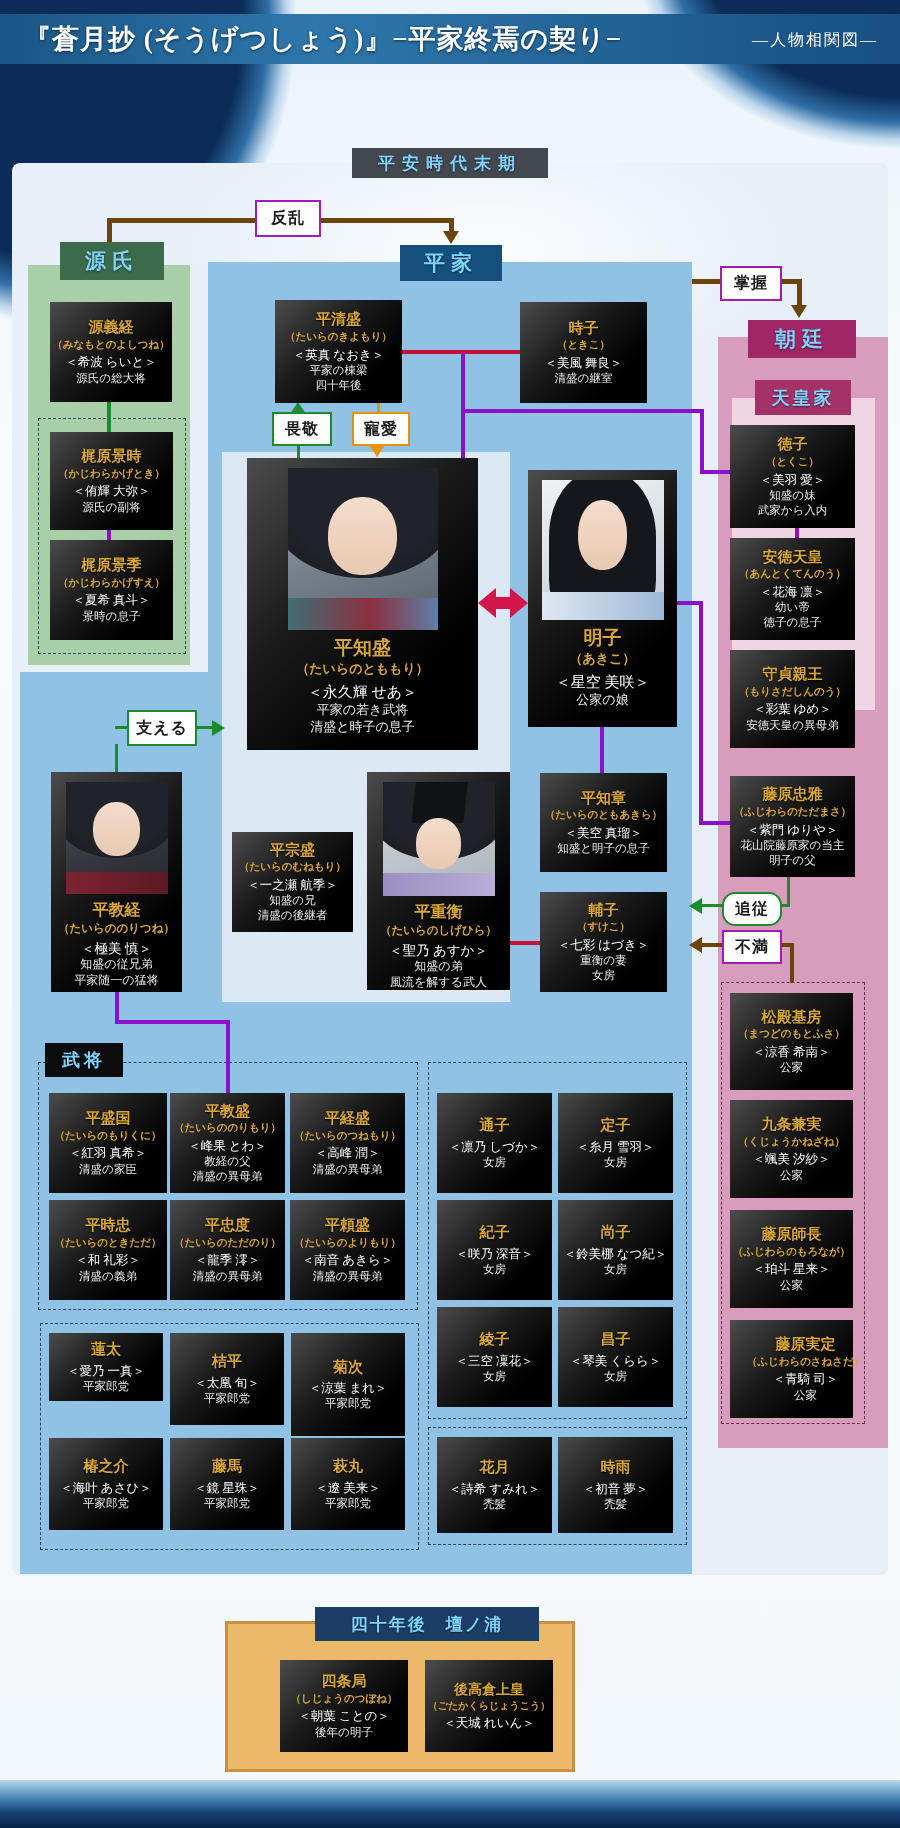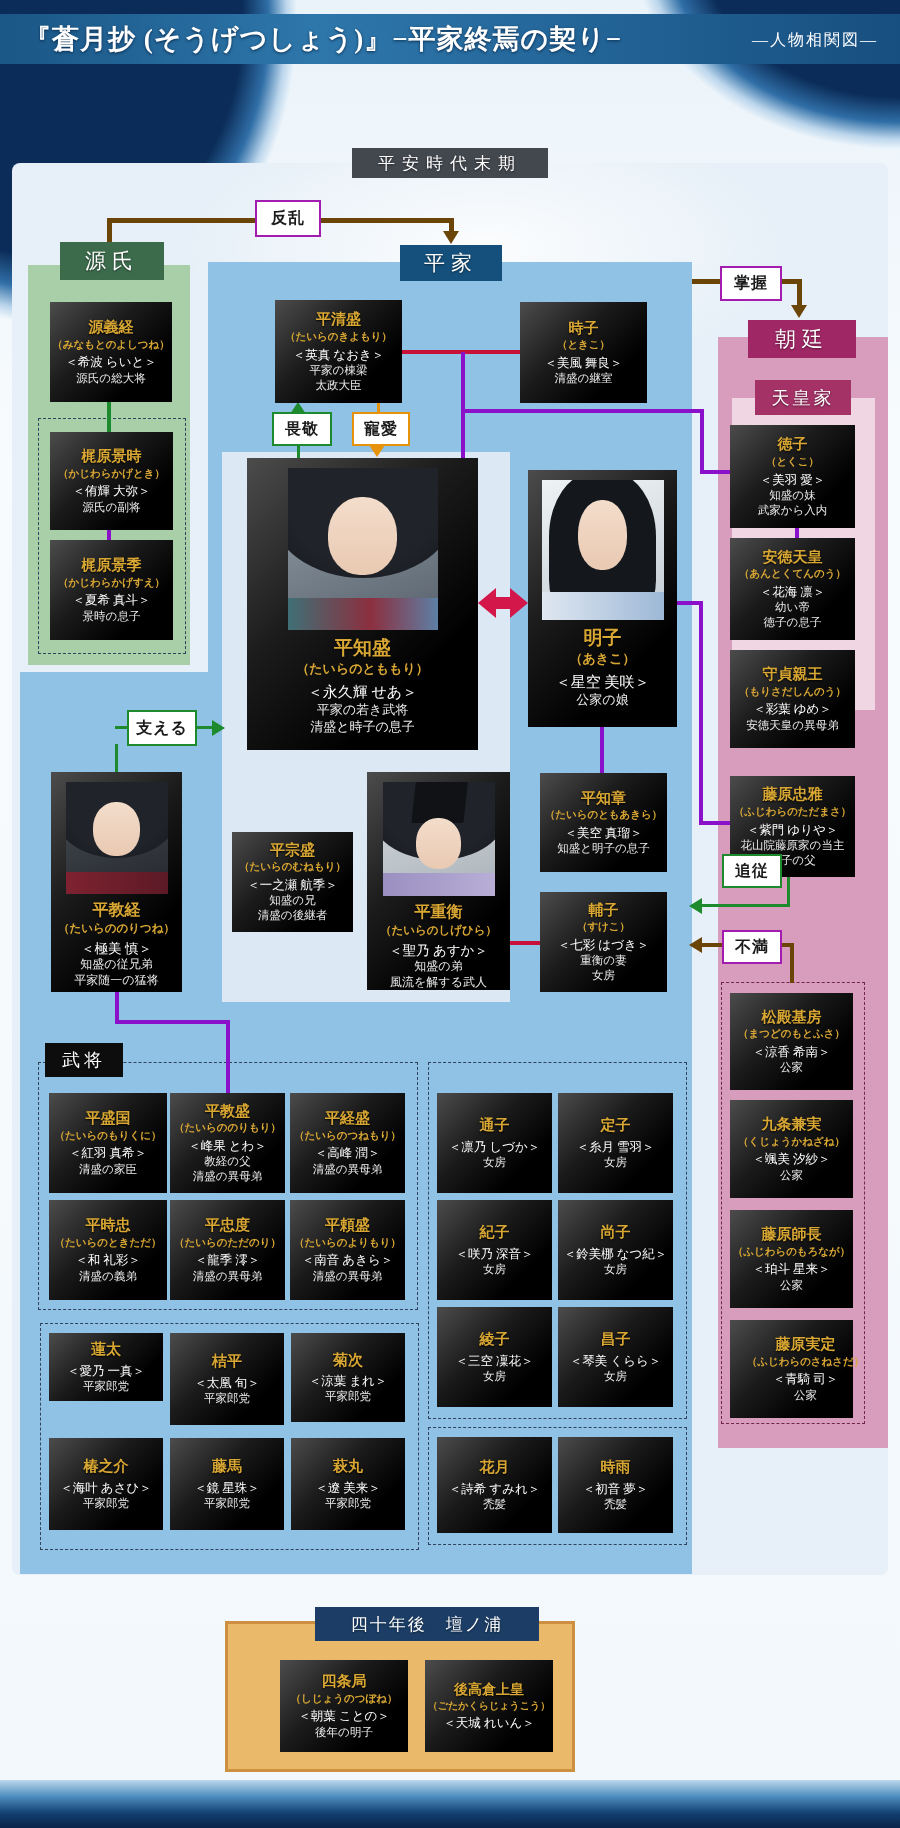--- a/index.html
+++ b/index.html
@@ -28,22 +28,22 @@
   .bluetop{left:208px;top:262px;width:484px;height:412px;background:#8fc2e4;z-index:2;}
   .bluemain{left:20px;top:672px;width:672px;height:902px;background:#8fc2e4;z-index:2;}
   .greenp{left:28px;top:265px;width:162px;height:400px;background:#a9cfa9;z-index:2;}
   .pinkp{left:718px;top:337px;width:170px;height:1111px;background:#d89cbc;z-index:2;}
   .innerlight{left:222px;top:452px;width:288px;height:550px;background:#dce9f4;z-index:3;}
   .innerpink{left:732px;top:398px;width:143px;height:312px;background:#f0d6e2;z-index:3;}
   .dannoura{left:225px;top:1621px;width:350px;height:151px;background:#eab96a;border:3px solid #cd9040;box-sizing:border-box;z-index:2;}
   .bottomband{left:0;top:1780px;width:900px;height:48px;z-index:1;
       background:linear-gradient(180deg,#bcd8ec,#4c8cbe 35%,#123e70 70%,#0a2448);}
   
-  .hdr{position:absolute;display:flex;align-items:center;justify-content:center;color:#ffffff;
-       font-weight:normal;z-index:11;text-shadow:0 1px 2px rgba(0,0,0,.5);}
+  .hdr{position:absolute;display:flex;align-items:center;justify-content:center;color:#7dd3fc;
+       font-weight:bold;z-index:11;text-shadow:0 1px 2px rgba(0,0,0,.5);}
   
   .dash{position:absolute;border:1px dashed #31435c;z-index:4;}
   .dashp{border-color:#6e2748;}
   
   .ln{position:absolute;z-index:6;}
   .arr{position:absolute;width:0;height:0;z-index:6;}
   .rel{position:absolute;background:#fff;border:2px solid #a21caf;display:flex;align-items:center;
        justify-content:center;font-size:16px;color:#1a1a1a;z-index:12;font-weight:600;letter-spacing:1px;}
   
   .card{position:absolute;background:linear-gradient(135deg,#4c4c4c 0%,#1b1b1b 40%,#000 75%);
@@ -163,21 +163,21 @@
   <div class="arr" style="left:689px;top:937px;border-top:8px solid transparent;border-bottom:8px solid transparent;border-right:13px solid #6b4408;"></div>
 
   <div class="ln" style="left:107px;top:400px;width:4px;height:32px;background:#1d8a2e;"></div>
   <div class="ln" style="left:107px;top:528px;width:4px;height:12px;background:#8a10ca;"></div>
 
   <div class="rel" style="left:255px;top:200px;width:62px;height:33px;">反乱</div>
   <div class="rel" style="left:720px;top:266px;width:58px;height:31px;">掌握</div>
   <div class="rel" style="left:272px;top:412px;width:56px;height:30px;border-color:#1d8a2e;">畏敬</div>
   <div class="rel" style="left:352px;top:412px;width:54px;height:30px;border-color:#e6920a;">寵愛</div>
   <div class="rel" style="left:127px;top:710px;width:66px;height:32px;border-color:#1d8a2e;">支える</div>
-  <div class="rel" style="left:722px;top:854px;width:56px;height:30px;border-color:#1d8a2e;">追従</div>
+  <div class="rel" style="left:722px;top:892px;width:56px;height:30px;border-color:#1d8a2e;border-radius:13px;">追従</div>
   <div class="rel" style="left:722px;top:930px;width:56px;height:30px;">不満</div>
 
   <div class="card" style="left:50px;top:302px;width:122px;height:100px;">
     <div class="nm">源義経</div>
     <div class="rd">（みなもとのよしつね）</div>
     <div class="ac">＜希波 らいと＞</div>
     <div class="rl">源氏の総大将</div>
   </div>
   <div class="card" style="left:50px;top:432px;width:123px;height:98px;">
     <div class="nm">梶原景時</div>
@@ -190,21 +190,21 @@
     <div class="rd">（かじわらかげすえ）</div>
     <div class="ac">＜夏希 真斗＞</div>
     <div class="rl">景時の息子</div>
   </div>
 
   <div class="card" style="left:275px;top:300px;width:127px;height:103px;">
     <div class="nm">平清盛</div>
     <div class="rd">（たいらのきよもり）</div>
     <div class="ac">＜英真 なおき＞</div>
     <div class="rl">平家の棟梁</div>
-    <div class="rl">太政大臣</div>
+    <div class="rl">四十年後</div>
   </div>
   <div class="card" style="left:520px;top:302px;width:127px;height:101px;">
     <div class="nm">時子</div>
     <div class="rd">（ときこ）</div>
     <div class="ac">＜美風 舞良＞</div>
     <div class="rl">清盛の継室</div>
   </div>
 
   <div class="card big photo-card" style="left:247px;top:458px;width:231px;height:292px;">
     <div class="ph ph-tomomori">
@@ -369,21 +369,21 @@
   <div class="card" style="left:49px;top:1333px;width:114px;height:68px;">
     <div class="nm">蓮太</div>
     <div class="ac">＜愛乃 一真＞</div>
     <div class="rl">平家郎党</div>
   </div>
   <div class="card" style="left:170px;top:1333px;width:114px;height:92px;">
     <div class="nm">桔平</div>
     <div class="ac">＜太凰 旬＞</div>
     <div class="rl">平家郎党</div>
   </div>
-  <div class="card" style="left:291px;top:1333px;width:114px;height:89px;">
+  <div class="card" style="left:291px;top:1333px;width:114px;height:103px;">
     <div class="nm">菊次</div>
     <div class="ac">＜涼葉 まれ＞</div>
     <div class="rl">平家郎党</div>
   </div>
   <div class="card" style="left:49px;top:1438px;width:114px;height:92px;">
     <div class="nm">椿之介</div>
     <div class="ac">＜海叶 あさひ＞</div>
     <div class="rl">平家郎党</div>
   </div>
   <div class="card" style="left:170px;top:1438px;width:114px;height:92px;">

